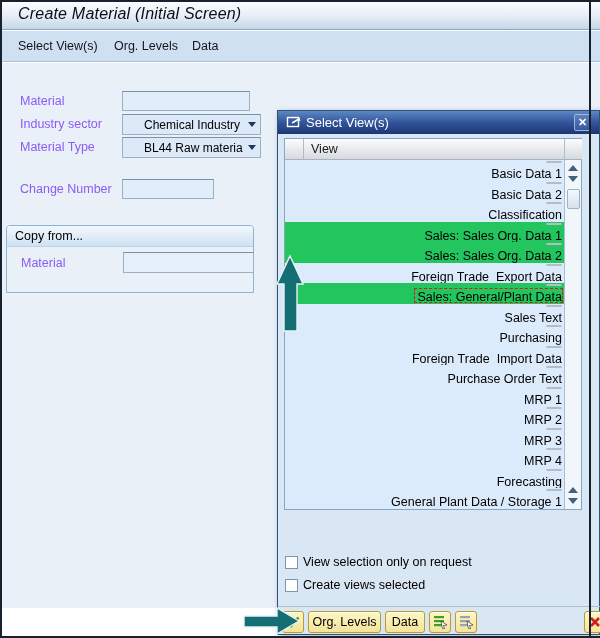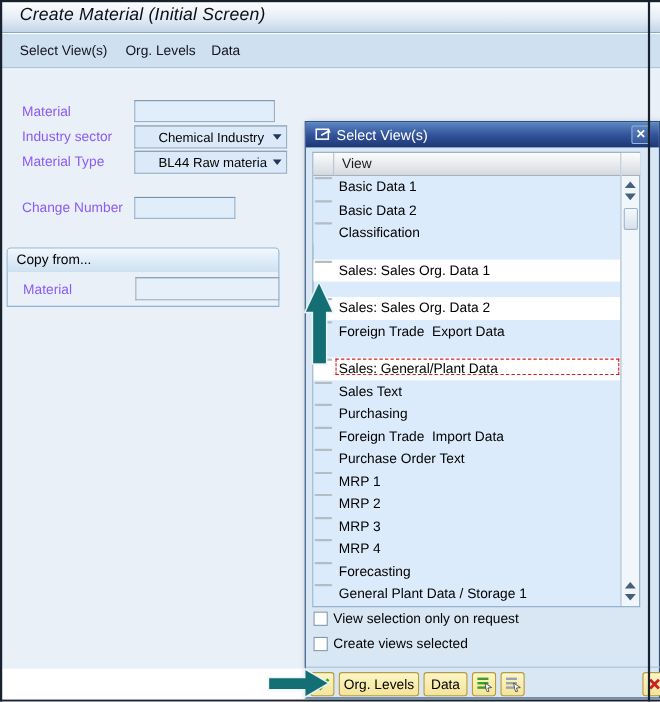--- a/index.html
+++ b/index.html
@@ -41,21 +41,21 @@
   }
   .combo .cval { flex:1; }
   .combo .carr {
     width:16px; display:flex; align-items:center; justify-content:center;
   }
   .tri-down {
     width:0; height:0; border-left:4px solid transparent; border-right:4px solid transparent;
     border-top:5px solid #22375e;
   }
   .group {
-    position:absolute; left:6px; top:162px; width:248px; height:54px;
+    position:absolute; left:6px; top:162px; width:248px; height:68px;
     border:1px solid #8fb4d2; border-radius:4px 4px 0 0; background:transparent;
   }
   .group .ghead {
     height:21px; background:linear-gradient(180deg,#f2f8fd,#cfe2f3);
     border-bottom:1px solid #b8d0e4; border-radius:3px 3px 0 0;
     font-size:12.5px; padding:3px 0 0 8px;
   }
   
   .dialog {
     position:absolute; left:277px; top:110px; width:323px; height:525px;
@@ -83,22 +83,22 @@
   .vmain { width:280px; }
   .vhead { display:flex; height:21px;justify-content:flex-end; }
   .vhead .hsel {
     width:19px; background:linear-gradient(180deg,#fbfcfd,#d6dadf);
     border-right:1px solid #b0bac4; border-bottom:1px solid #a8b2bc;
   }
   .vhead .hcol {
     flex:1; background:linear-gradient(180deg,#fbfcfd,#d6dadf);
     border-bottom:1px solid #a8b2bc; font-size:12.5px; padding:3px 0 0 7px; color:#1a1a1a;
   }
-  .vrow { display:flex; height:20.5px; align-items:flex-start; background:#dcebfb; }
-  .vrow.hl { background:#ffffff;margin-top:14px; }
+  .vrow { display:flex; height:20.5px; align-items:flex-end; background:#dcebfb;flex-direction:column; }
+  .vrow.hl { background:#22c55e; }
   .vrow .rsel {
     width:16px; margin:1px 2px 1px 1px;
     background:linear-gradient(180deg,#fbfcfd,#d9dee3 80%,#ccd2d8);
     border:1px solid #b4bcc4; border-radius:2px;
   }
   .vrow .rlab {
     flex:1; font-size:12.5px; padding:3px 2px 0 4px; white-space:pre; overflow:hidden;
   }
   .vrow.focus .rlab { outline:1px dashed #d02018; outline-offset:-2px; }
   

